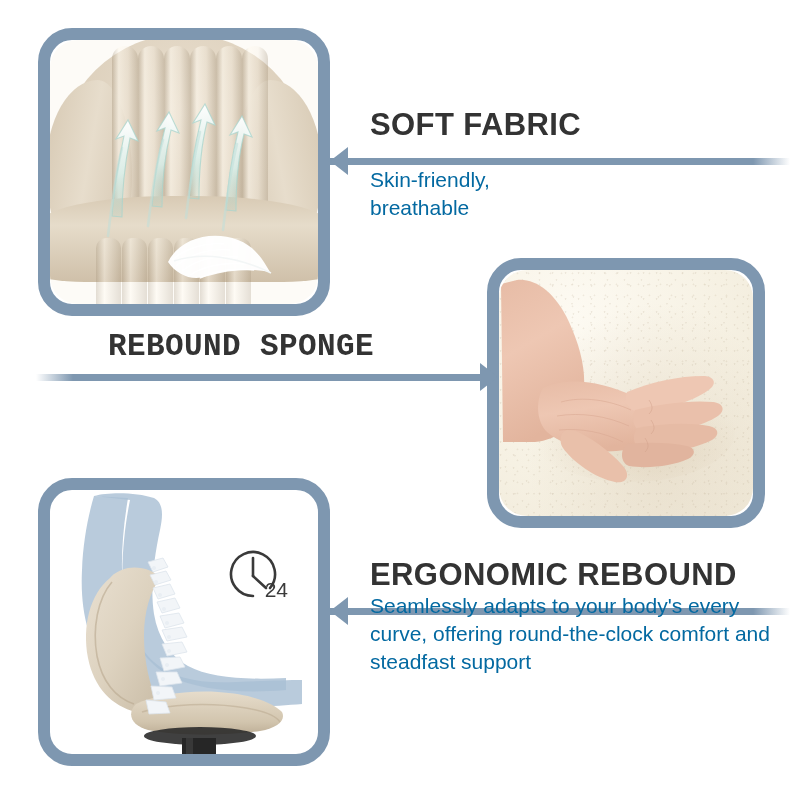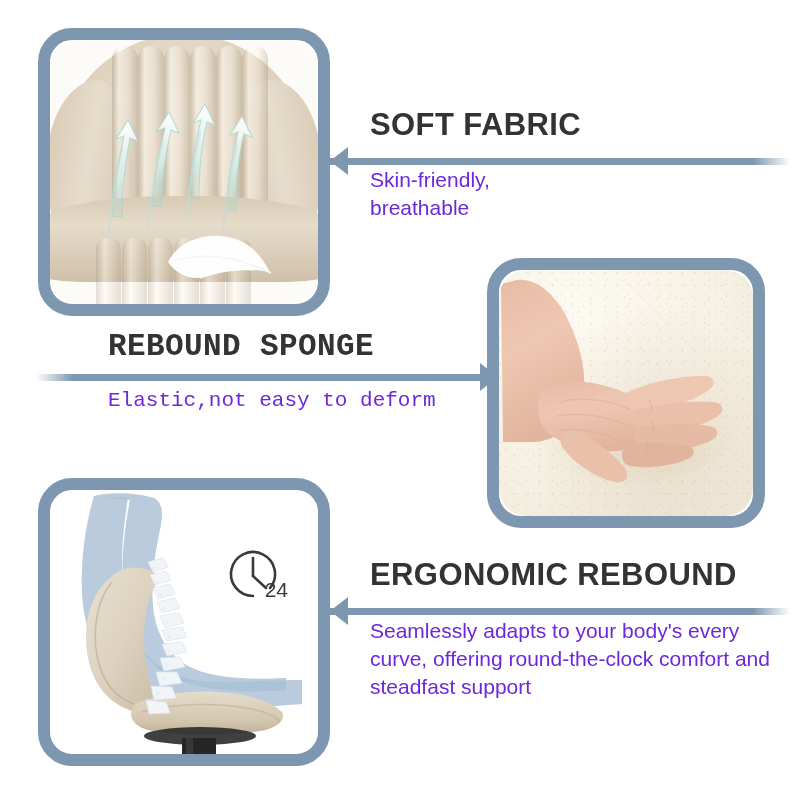--- a/index.html
+++ b/index.html
@@ -79,33 +79,33 @@
   .heading {
     font-size: 31px;
     font-weight: bold;
     color: #333333;
     letter-spacing: 0.4px;
     line-height: 1.1;
     white-space: nowrap;
   }
   .subtext {
     font-size: 21px;
-    color: #6d28d9;
+    color: #0369a1;
     line-height: 1.32;
     font-weight: normal;
   }
 
   #text-soft-fabric { left: 370px; top: 108px; }
   #text-soft-fabric .subtext { margin-top: 24px; width: 240px; }
 
   #text-sponge { left: 108px; top: 330px; font-family: Liberation Mono, monospace; }
   #text-sponge .subtext { margin-top: 23px; }
 
   #text-ergonomic { left: 370px; top: 558px; }
-  #text-ergonomic .subtext { margin-top: 25px; width: 400px; }
+  #text-ergonomic .subtext { width: 400px; }
 
   
   .chairback-art { position: absolute; inset: 0; background: #fdfbf7; }
 
   .cb-shell {
     position: absolute;
     left: 50%; transform: translateX(-50%);
     top: -6px;
     width: 250px; height: 228px;
     background: radial-gradient(ellipse at 50% 35%, #e9dfcf 0%, #ddd0bc 62%, #cfc0aa 100%);
@@ -319,21 +319,20 @@
         </svg>
       </div>
     </div>
   </div>
 
   <div class="connector fade-left" id="connector-2"></div>
   <div class="arrowhead right" id="arrow-2"></div>
 
   <div class="textblock" id="text-sponge">
     <div class="heading">REBOUND SPONGE</div>
-    <div class="subtext">Elastic,not easy to deform</div>
   </div>
 
   <div class="panel" id="panel-ergonomic">
     <div class="panel-inner">
       <div class="ergo-art">
 
         <svg class="ergo-svg" viewBox="0 0 268 264">
           <defs>
             <linearGradient id="chairg" x1="0" y1="0" x2="1" y2="1">
               <stop offset="0%" stop-color="#e9e0d1"></stop>

